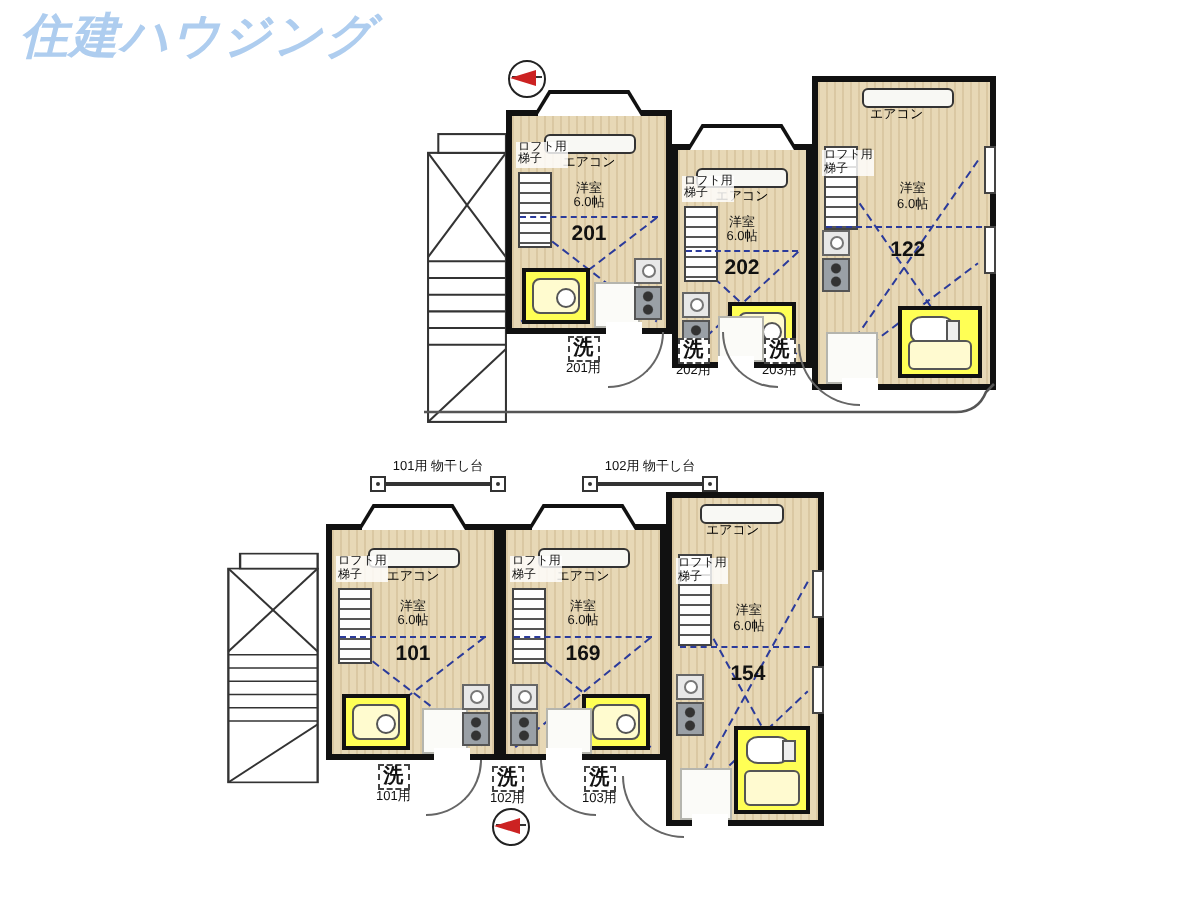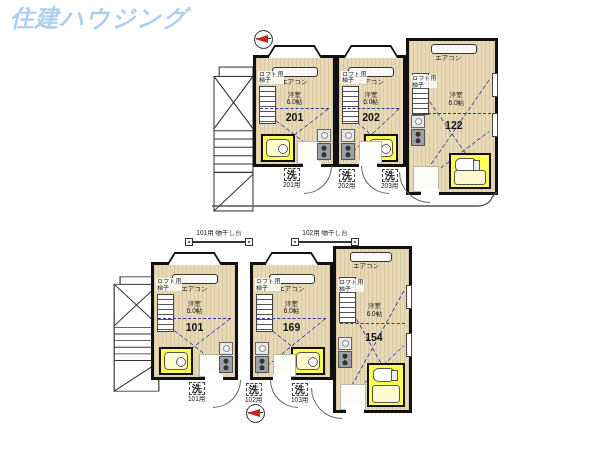--- a/index.html
+++ b/index.html
@@ -125,21 +125,21 @@
         <div class="head"></div>
       </div>
       <div class="genkan gr"></div>
       <div class="kitchen kr">
         <div class="sink"></div>
         <div class="stove"></div>
       </div>
       <div class="opening" style="right:12px"></div>
     </div>
 
-    <div class="unit u-std" style="left:336px;top:55px;width:70px;height:112px">
+    <div class="unit u-std" style="left:336px;top:72px;width:70px;height:112px">
       <svg class="diag">
         <line x1="6%" y1="48%" x2="94%" y2="97%"></line>
           <line x1="94%" y1="48%" x2="6%" y2="97%"></line>
         </svg>
       <div class="bay"></div>
       <div class="ac"></div>
       <div class="lbl center ac-lbl">エアコン</div>
       <div class="ladder"></div>
       <div class="ladder-lbl">
         <span>ロフト用</span>
@@ -242,21 +242,21 @@
         <line x1="39" y1="10" x2="1" y2="60"></line>
       <line x1="1" y1="62" x2="39" y2="62"></line>
         <line x1="1" y1="70" x2="39" y2="70"></line>
       <line x1="1" y1="78" x2="39" y2="78"></line>
         <line x1="1" y1="86" x2="39" y2="86"></line>
       <line x1="1" y1="94" x2="39" y2="94"></line>
         <line x1="1" y1="102" x2="39" y2="102"></line>
       <line x1="1" y1="139" x2="39" y2="104"></line>
     </svg>
 
-    <div class="unit u-std" style="left:151px;top:262px;width:87px;height:118px">
+    <div class="unit u-std" style="left:163px;top:262px;width:87px;height:118px">
       <svg class="diag">
         <line x1="6%" y1="48%" x2="94%" y2="97%"></line>
           <line x1="94%" y1="48%" x2="6%" y2="97%"></line>
         </svg>
       <div class="bay"></div>
       <div class="ac"></div>
       <div class="lbl center ac-lbl">エアコン</div>
       <div class="ladder"></div>
       <div class="ladder-lbl">
         <span>ロフト用</span>

